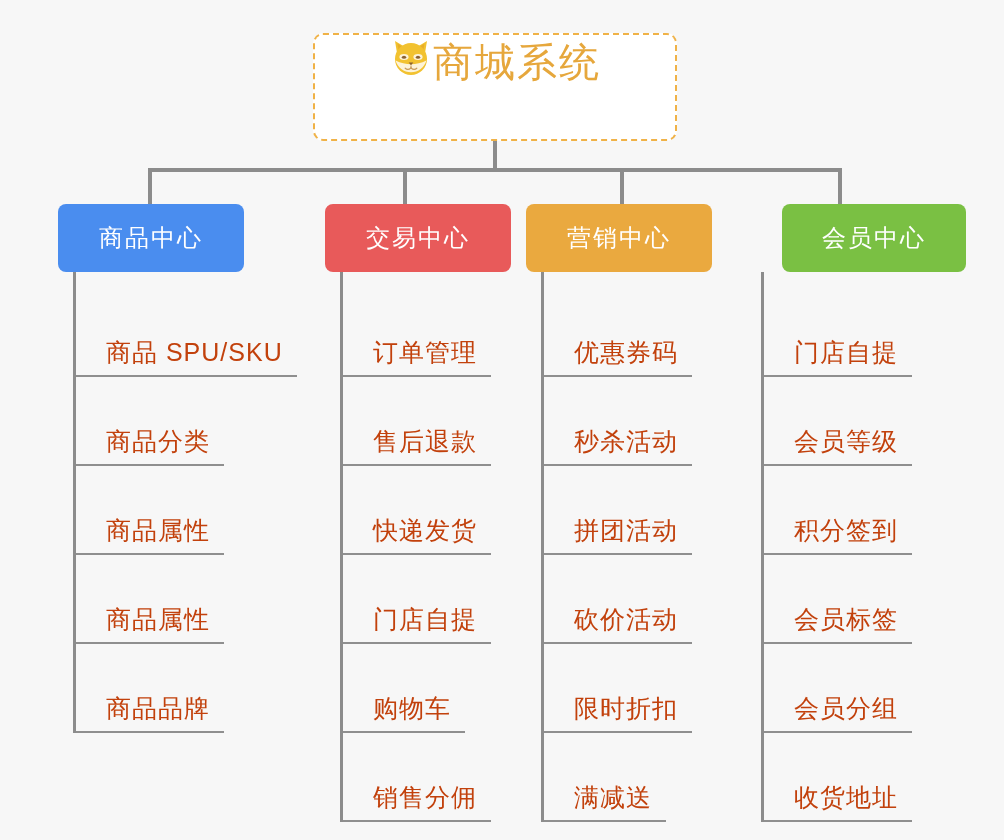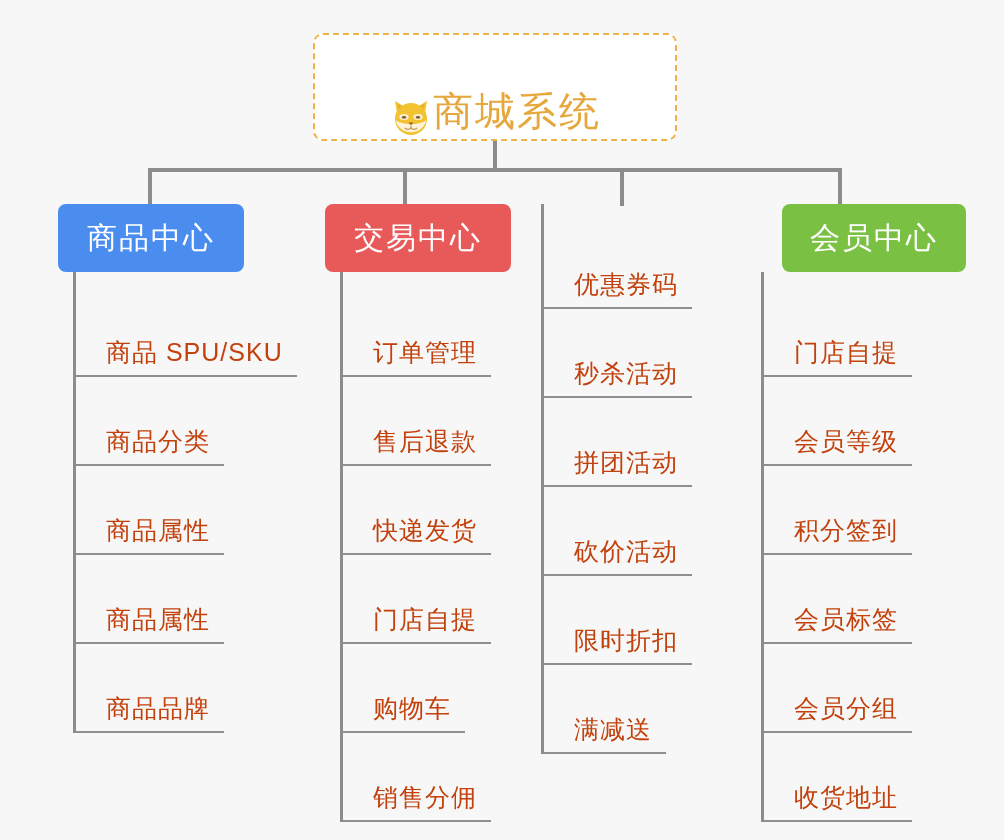--- a/index.html
+++ b/index.html
@@ -26,21 +26,21 @@
     position: absolute;
     left: 313px;
     top: 33px;
     width: 364px;
     height: 108px;
     box-sizing: border-box;
     background: #ffffff;
     border: 2px dashed #f0b247;
     border-radius: 10px;
     display: flex;
-    align-items: flex-end;
+    align-items: flex-start;
     justify-content: center;
     gap: 0;
   }
   .root-emoji {
     font-size: 42px;
     line-height: 1;
     display: block;
   }
   .root-emoji svg { display: block; }
   .root-title {
@@ -63,21 +63,21 @@
     position: absolute;
     top: 204px;
   }
   .branch-head {
     height: 68px;
     border-radius: 8px;
     display: flex;
     align-items: center;
     justify-content: center;
     color: #ffffff;
-    font-size: 30px;
+    font-size: 24px;
     letter-spacing: 2px;
     box-sizing: border-box;
   }
 
   
   .leaves {
     position: relative;
     margin-left: 15px;
     padding-left: 0;
     border-left: 3px solid #8c8c8c;
@@ -179,20 +179,23 @@
       <div class="leaf">
           <span class="leaf-text">购物车</span>
         </div>
       <div class="leaf">
           <span class="leaf-text">销售分佣</span>
         </div>
     </div>
   </div>
 
   <div class="branch" style="left:526px; width:186px;">
+    <div class="branch-head" style="background:#eaa93f; width:186px;">
+      <span>营销中心</span>
+    </div>
     <div class="leaves">
       <div class="leaf">
           <span class="leaf-text">优惠券码</span>
         </div>
       <div class="leaf">
           <span class="leaf-text">秒杀活动</span>
         </div>
       <div class="leaf">
           <span class="leaf-text">拼团活动</span>
         </div>

